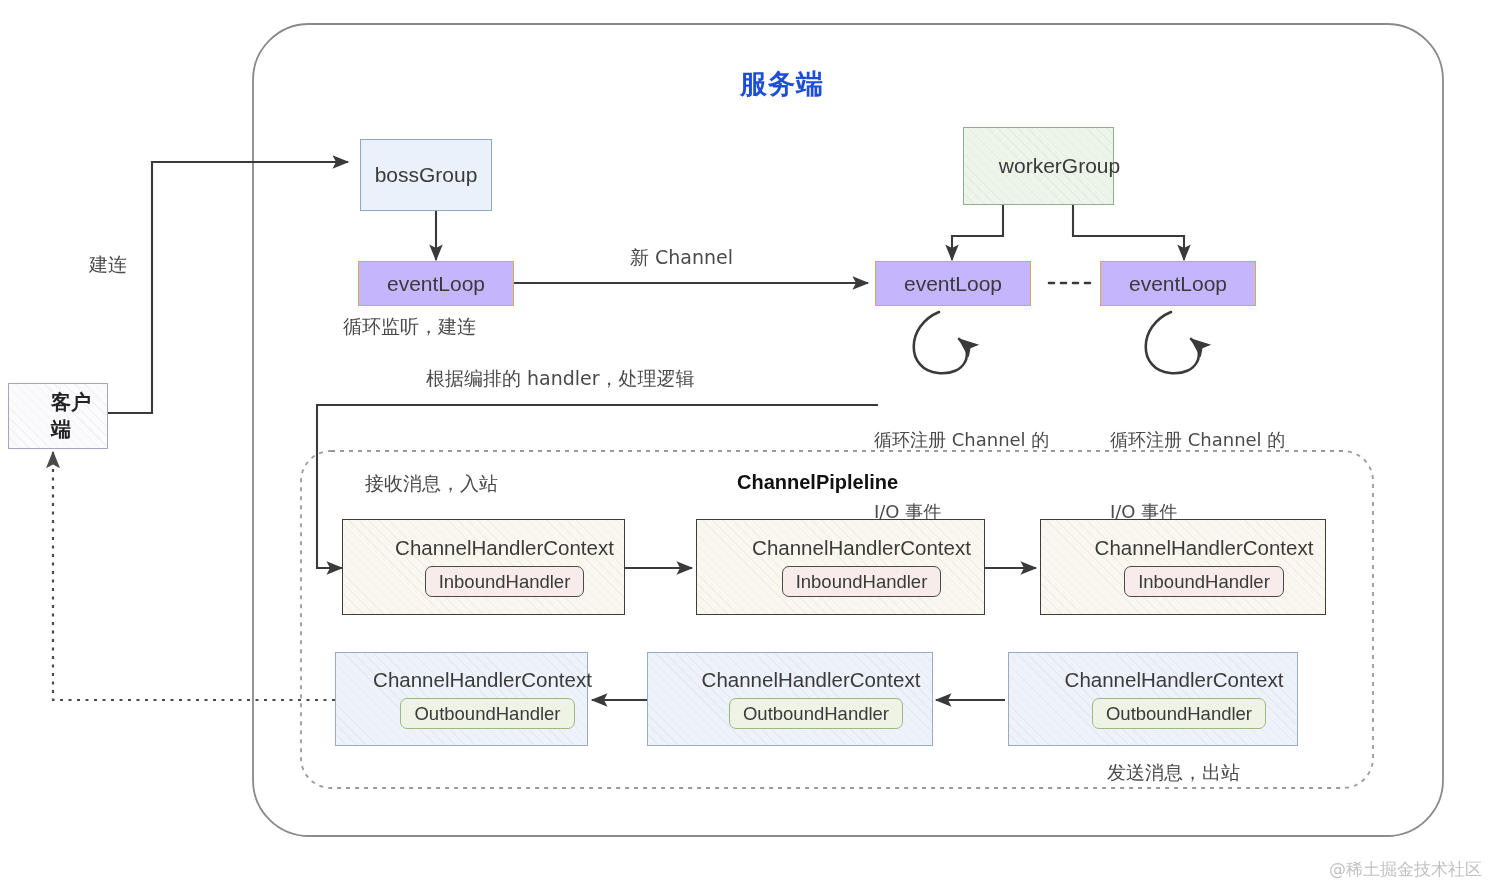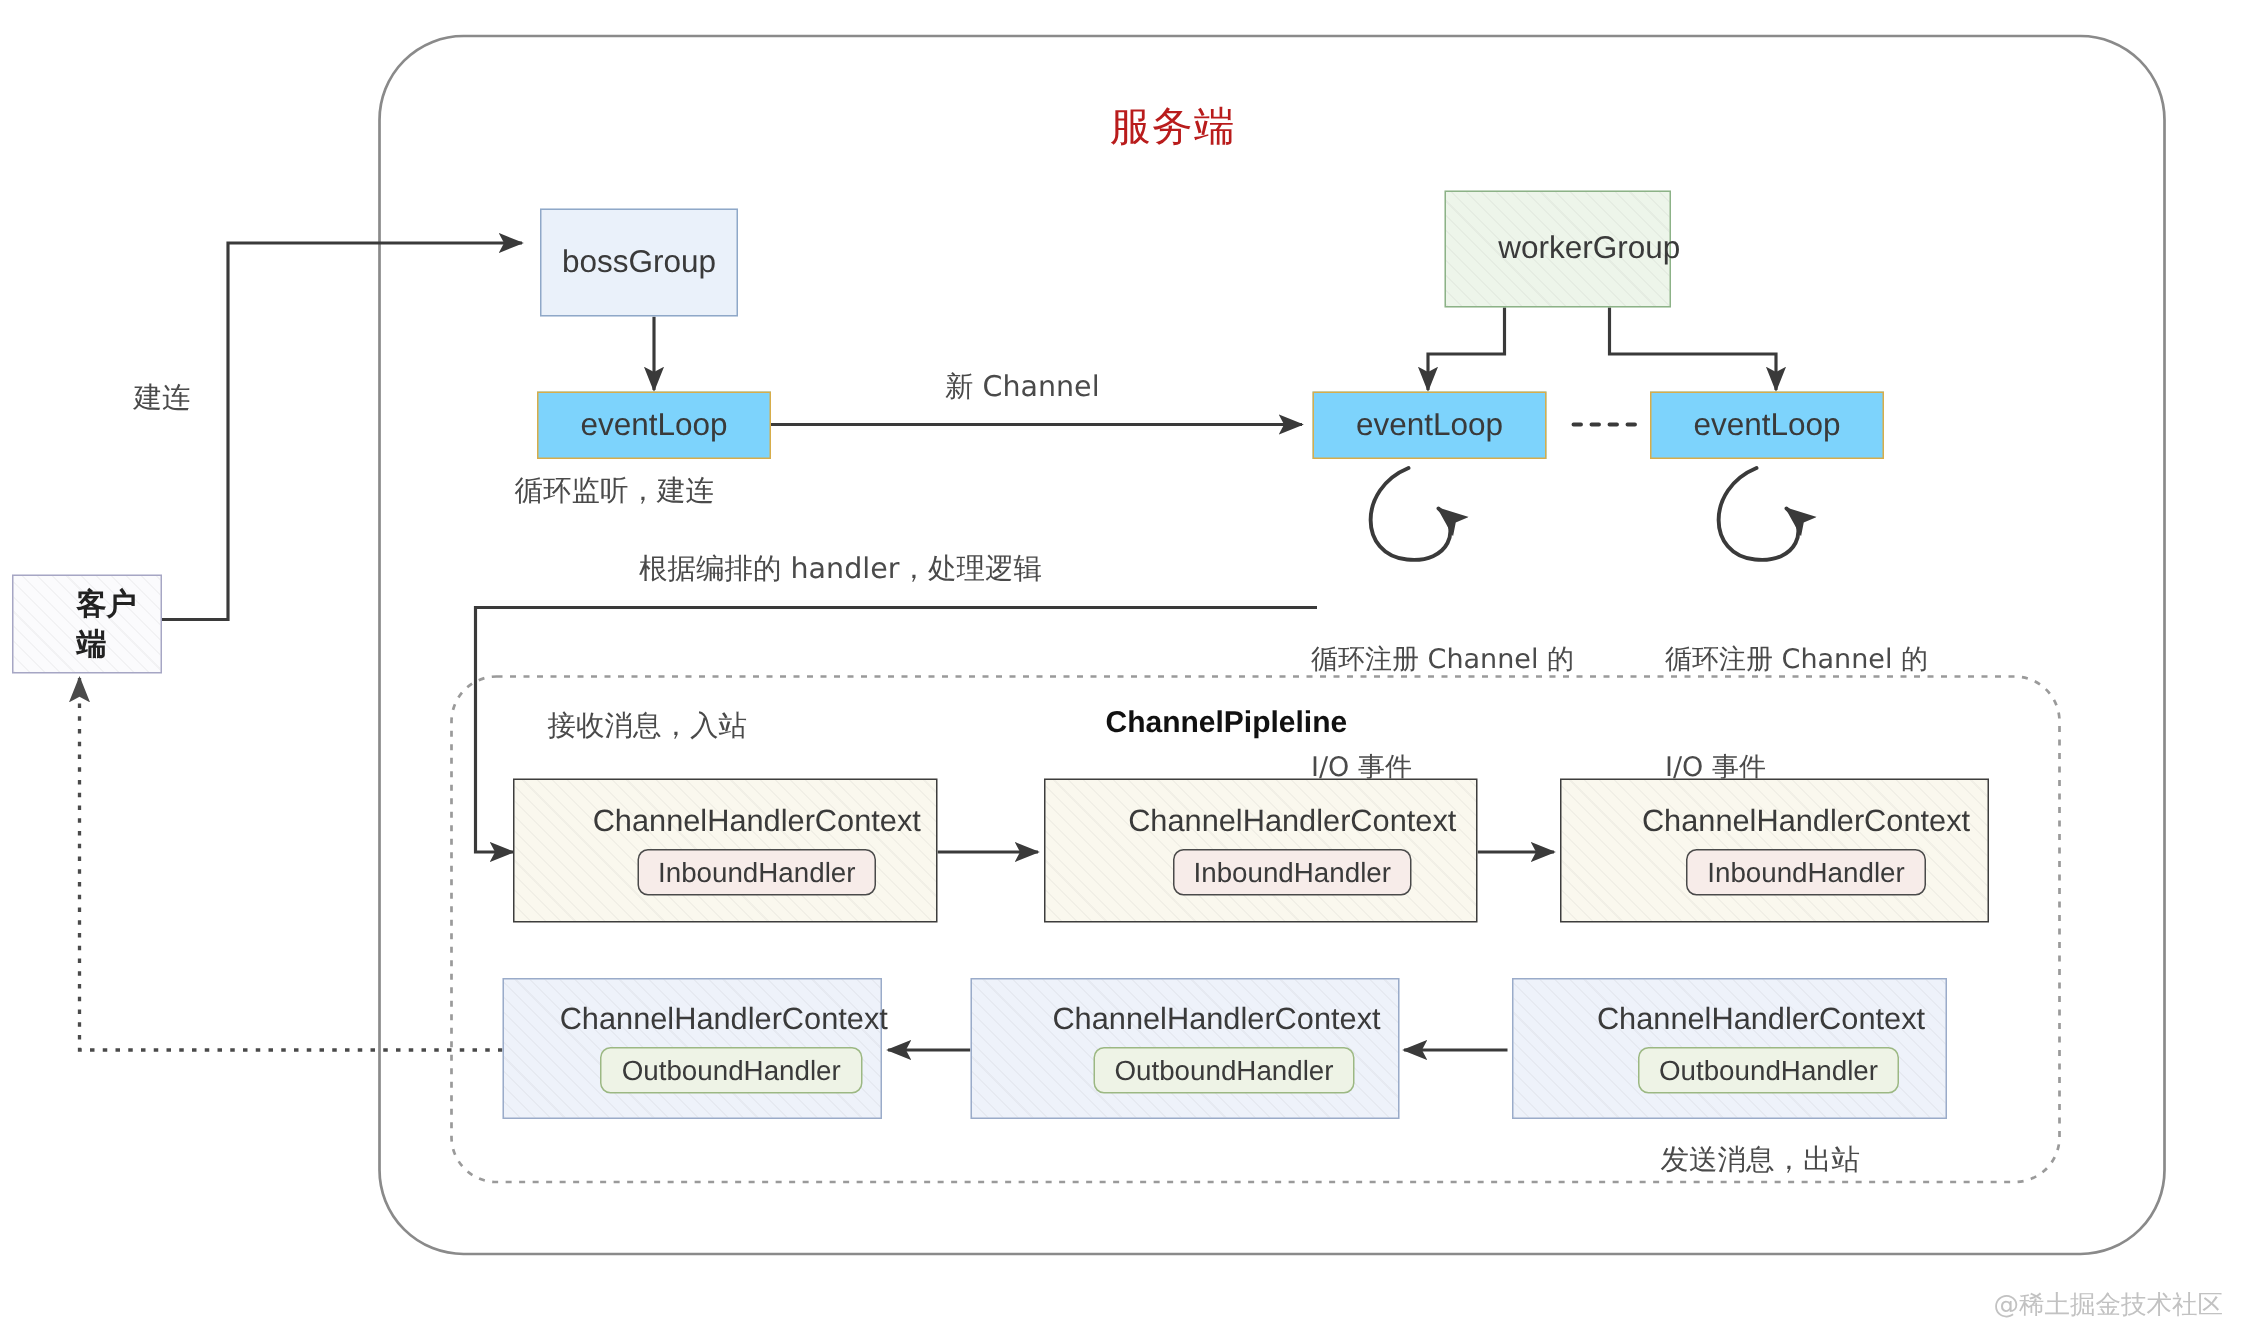--- a/index.html
+++ b/index.html
@@ -5,33 +5,33 @@
   html,body{margin:0;padding:0;background:#fff;}
   body{width:1512px;height:894px;position:relative;overflow:hidden;
        font-family:"Liberation Sans","DejaVu Sans",sans-serif;color:#333;}
   #stage{position:absolute;left:0;top:0;width:1512px;height:894px;}
   svg.layer{position:absolute;left:0;top:0;width:1512px;height:894px;pointer-events:none;}
   .node{position:absolute;box-sizing:border-box;display:flex;flex-direction:column;
         align-items:center;justify-content:center;}
   .lbl{position:absolute;white-space:pre;color:#4a4a4a;}
   .box-blue{background:#eaf1fa;border:1.6px solid #8fa8c8;}
   .box-green{background:#edf5ea;border:1.6px solid #8cb287;}
-  .box-yellow{background:#7dd3fc;border:1.6px solid #d7ad4a;}
+  .box-yellow{background:#c4b5fd;border:1.6px solid #d7ad4a;}
   .box-cream{background:#faf8ee;border:1.8px solid #3d3d3d;}
   .box-lav{background:#eef2fa;border:1.6px solid #9aabc9;}
   .box-client{background:#fbfbfd;border:1.8px solid #a6a6c4;}
 
   .hatch{background-image:repeating-linear-gradient(45deg,rgba(0,0,0,0.035) 0 1px,transparent 1px 7px);padding-left:42px;}
 
   .ctx-title{font-size:20.5px;color:#3a3a3a;line-height:1.1;}
   .pill{margin-top:7px;border-radius:7px;padding:4px 13px;font-size:18.5px;line-height:1.15;}
   .pill-in{background:#f7ece9;border:1.6px solid #4a4a4a;color:#3a3a3a;}
   .pill-out{background:#eef3e6;border:1.5px solid #9cb883;color:#3a3a3a;margin-left:10px;}
 
-  #serverTitle{font-size:27px;font-weight:normal;color:#b91c1c;letter-spacing:1px;}
+  #serverTitle{font-size:27px;font-weight:bold;color:#1d4ed8;letter-spacing:1px;}
   .cn{font-family:"DejaVu Sans","Liberation Sans",sans-serif;}
   .wm{position:absolute;font-size:17px;color:#c2c2c2;}
 </style>
 </head>
 <body>
 
 <div id="stage">
 
   <svg class="layer" viewBox="0 0 1512 894">
     <defs>

